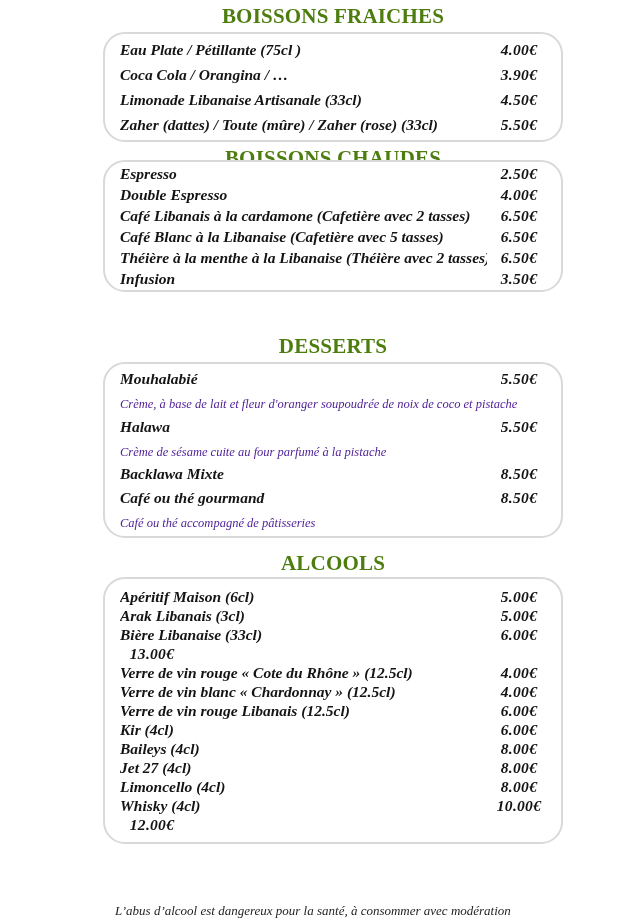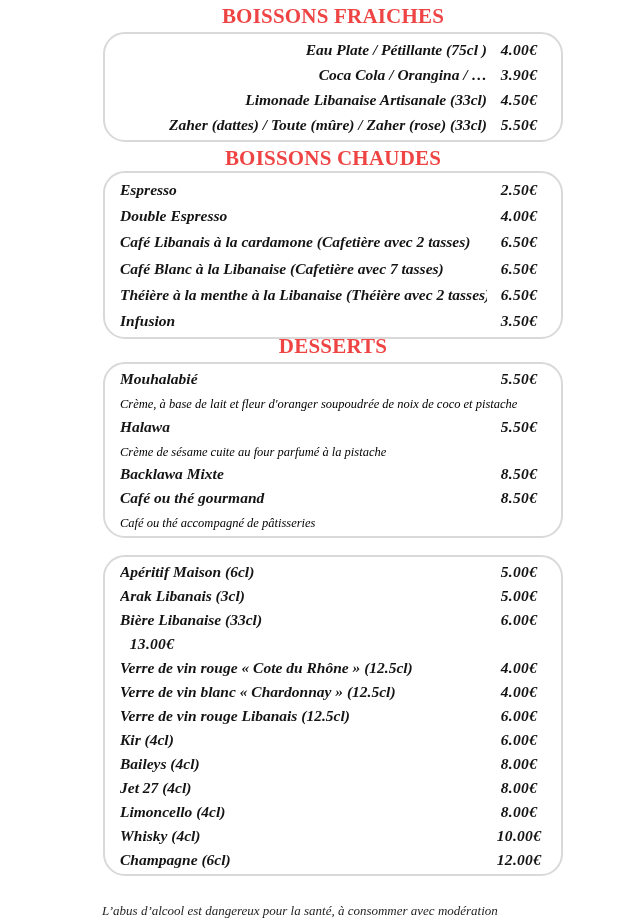--- a/index.html
+++ b/index.html
@@ -8,21 +8,21 @@
     background: #ffffff;
     font-family: "Liberation Serif", serif;
     color: #141414;
     position: relative;
     overflow: hidden;
   }
   .stitle {
     position: absolute; left: 103px; width: 460px;
     margin: 0; text-align: center;
     font-size: 21px; line-height: 23px; font-weight: bold;
-    letter-spacing: 0.2px; color: #ef4444;
+    letter-spacing: 0.2px; color: #4d7c0f;
     white-space: nowrap;
   }
   .card {
     position: absolute; left: 103px; width: 460px;
     box-sizing: border-box;
     border: 2px solid #d9d9d9; border-radius: 22px;
     background: #ffffff;
     padding: 0 10px 0 15px;
     display: flex; flex-direction: column; justify-content: space-evenly;
   }
@@ -30,33 +30,33 @@
     display: flex; align-items: baseline;
     font-weight: bold; font-style: italic;
     font-size: 15.5px; line-height: 19px;
     white-space: nowrap;
   }
   .iname { flex: 1 1 auto; overflow: hidden; }
   .iprice { flex: 0 0 64px; text-align: center; letter-spacing: 0.3px; }
   .ditem .desc {
     font-weight: normal; font-style: italic;
     font-size: 12.5px; line-height: 15px;
-    margin-top: 9px; color: #000000;
+    margin-top: 9px; color: #4c1d95;
     white-space: nowrap;
   }
   .footer {
-    position: absolute; left: 102px; top: 903px;
+    position: absolute; left: 115px; top: 903px;
     font-style: italic; font-size: 13px; line-height: 16px;
     color: #1e1e1e; white-space: nowrap;
   }
   
-  .t1 { top: 5px; }   .c1 { top: 32px;  height: 110px; align-items: flex-end; }
-  .t2 { top: 147px; } .c2 { top: 171px; height: 168px; }
+  .t1 { top: 5px; }   .c1 { top: 32px;  height: 110px; }
+  .t2 { top: 147px; } .c2 { top: 160px; height: 132px; }
   .t3 { top: 335px; } .c3 { top: 362px; height: 176px; }
-  .t4 { top: 552px; } .c4 { top: 555px; height: 321px; }
+  .t4 { top: 552px; } .c4 { top: 577px; height: 267px; justify-content: center; }
 </style>
 </head>
 <body>
 
 <h2 class="stitle t1">BOISSONS FRAICHES</h2>
 <div class="card c1">
   <div class="row">
     <span class="iname">Eau Plate / Pétillante (75cl )</span>
     <span class="iprice">4.00€</span>
   </div>
@@ -82,21 +82,21 @@
   </div>
   <div class="row">
     <span class="iname">Double Espresso</span>
     <span class="iprice">4.00€</span>
   </div>
   <div class="row">
     <span class="iname">Café Libanais à la cardamone (Cafetière avec 2 tasses)</span>
     <span class="iprice">6.50€</span>
   </div>
   <div class="row">
-    <span class="iname">Café Blanc à la Libanaise (Cafetière avec 7 tasses)</span>
+    <span class="iname">Café Blanc à la Libanaise (Cafetière avec 5 tasses)</span>
     <span class="iprice">6.50€</span>
   </div>
   <div class="row">
     <span class="iname">Théière à la menthe à la Libanaise (Théière avec 2 tasses)</span>
     <span class="iprice">6.50€</span>
   </div>
   <div class="row">
     <span class="iname">Infusion</span>
     <span class="iprice">3.50€</span>
   </div>
@@ -176,18 +176,17 @@
   </div>
   <div class="row">
     <span class="iname">Limoncello (4cl)</span>
     <span class="iprice">8.00€</span>
   </div>
   <div class="row">
     <span class="iname">Whisky (4cl)</span>
     <span class="iprice">10.00€</span>
   </div>
   <div class="row">
-    <span class="iname">Champagne (6cl)</span>
     <span class="iprice">12.00€</span>
   </div>
 </div>
 
 <div class="footer">L’abus d’alcool est dangereux pour la santé, à consommer avec modération</div>
 
 </body></html>

